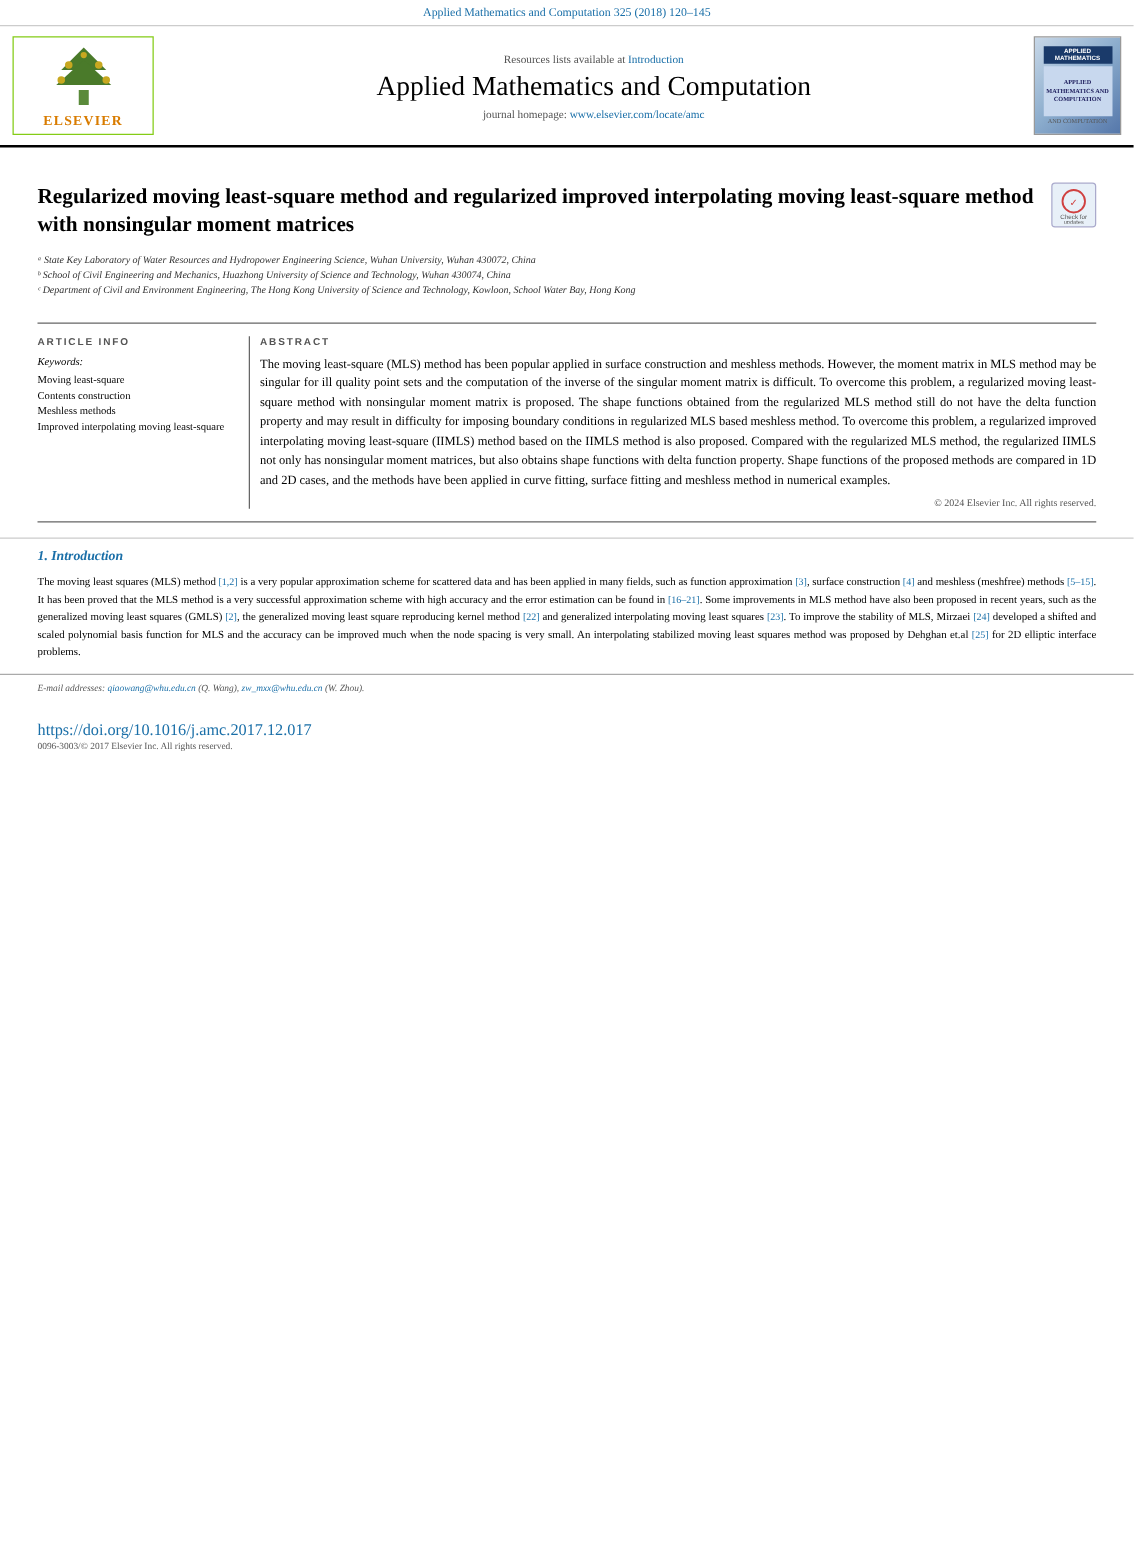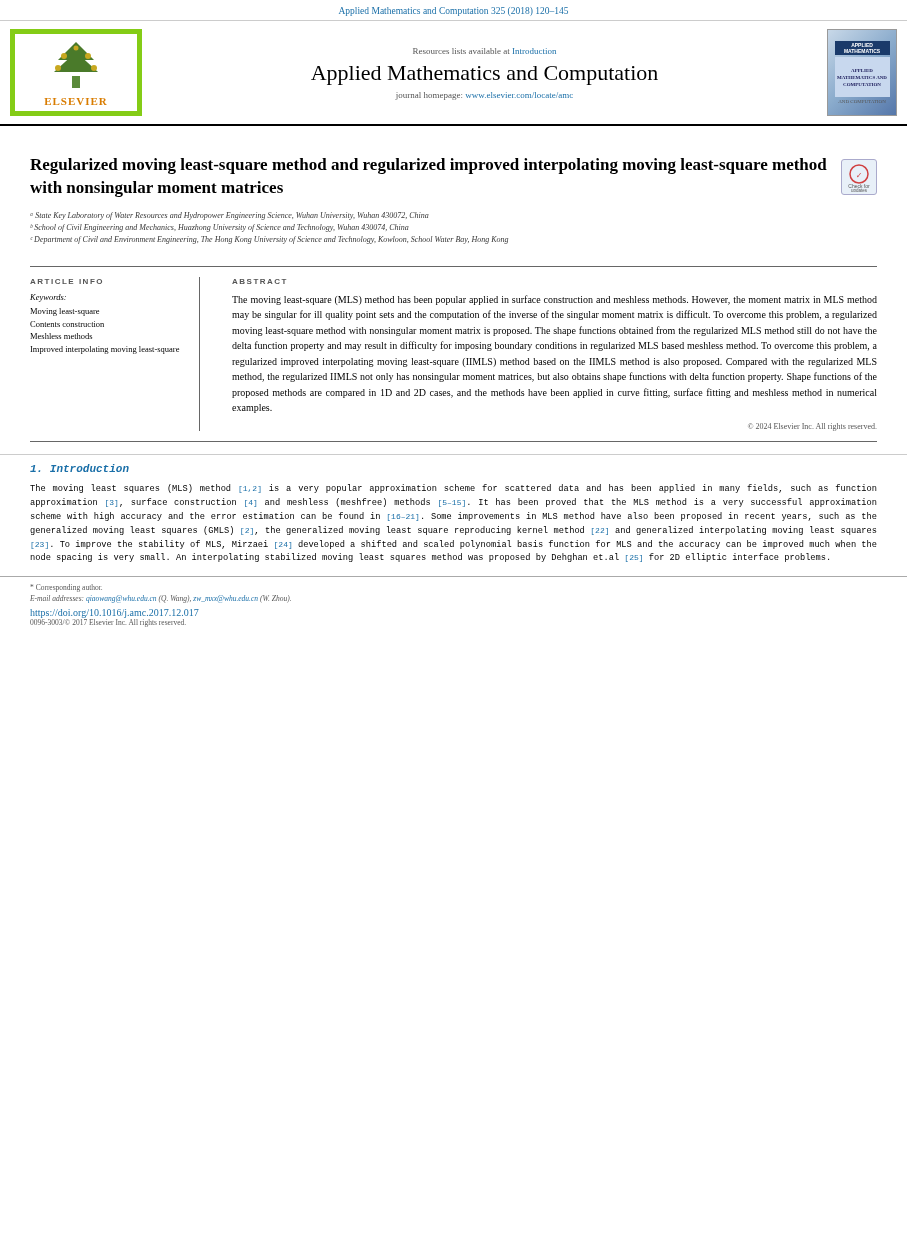--- a/index.html
+++ b/index.html
@@ -22,27 +22,27 @@
 
     .journal-header {
       display: flex;
       align-items: stretch;
       border-bottom: 2px solid #000;
       padding: 8px 10px;
       gap: 8px;
     }
 
     .elsevier-logo {
-      width: 132px;
+      width: 113px;
       flex-shrink: 0;
       display: flex;
       flex-direction: column;
       align-items: center;
       justify-content: center;
-      border: 5px solid #84cc16;
+      border: 1px solid #84cc16;
       padding: 4px;
     }
 
     .logo-tree {
       width: 80px;
       height: 55px;
     }
 
     .elsevier-text {
       font-size: 11px;
@@ -133,21 +133,21 @@
     .affiliations {
       font-size: 8px;
       color: #333;
       font-style: italic;
       line-height: 1.5;
       margin-bottom: 12px;
     }
 
     .two-col {
       display: flex;
-      gap: 32px;
+      gap: 8px;
       margin-bottom: 12px;
       border-top: 1px solid #666;
       border-bottom: 1px solid #666;
       padding: 10px 0;
       margin-top: 20px;
     }
 
     .article-info {
       width: 170px;
       flex-shrink: 0;
@@ -204,21 +204,20 @@
       margin-top: 6px;
     }
 
     .section-divider {
       border-top: 1px solid #ccc;
       margin: 8px 0;
     }
 
     .intro-section {
       padding: 0 30px;
-      font-family: Liberation Mono, monospace;
     }
 
     .section-title {
       font-size: 11px;
       font-weight: bold;
       font-style: italic;
       color: #1a6fa8;
       margin-bottom: 8px;
     }
 
@@ -247,23 +246,23 @@
       margin-bottom: 2px;
     }
 
     .footnote-email {
       font-size: 7.5px;
       color: #555;
       font-style: italic;
     }
 
     .doi-line {
-      font-size: 10px;
-      color: #1a6fa8;
-      margin-top: 4px;
+      font-size: 13px;
+      color: #1a6fa8;
+      margin-top: 21px;
     }
 
     .issn-line {
       font-size: 7.5px;
       color: #555;
     }
   </style>
 </head>
 <body>
 
@@ -311,21 +310,21 @@
 MATHEMATICS
 AND
 COMPUTATION</span>
     </div>
     <div style="font-size:5px; color:#555; margin-top:2px; text-align:center;">AND COMPUTATION</div>
   </div>
 </div>
 
 <div class="paper-content">
 
-  <div style="margin-top: 14px; margin-bottom: 10px; display:flex; align-items:center; gap:10px;">
+  <div style="margin-top: 14px; margin-bottom: 10px; display:flex; align-items:flex-start; gap:10px;">
     <div class="paper-title-text" style="font-size:17px; font-weight:bold; line-height:1.35; flex:1;">Regularized moving least-square method and regularized improved interpolating moving least-square method with nonsingular moment matrices</div>
     <div class="check-updates">
       <svg width="30" height="30" viewBox="0 0 30 30" xmlns="http://www.w3.org/2000/svg">
         <circle cx="15" cy="12" r="9" fill="none" stroke="#d04040" stroke-width="1.5"></circle>
         <text x="15" y="16" text-anchor="middle" font-size="8" fill="#d04040" font-family="Arial">✓</text>
         <text x="15" y="26" text-anchor="middle" font-size="5" fill="#555" font-family="Arial">Check for</text>
         <text x="15" y="30" text-anchor="middle" font-size="4.5" fill="#555" font-family="Arial">updates</text>
       </svg>
     </div>
   </div>
@@ -366,23 +365,20 @@
     <span>1.</span>
     <span> </span>
     <span>Introduction</span>
   </div>
   <div class="intro-text">
     The moving least squares (MLS) method <a href="#" class="ref">[1,2]</a> is a very popular approximation scheme for scattered data and has been applied in many fields, such as function approximation <a href="#" class="ref">[3]</a>, surface construction <a href="#" class="ref">[4]</a> and meshless (meshfree) methods <a href="#" class="ref">[5–15]</a>. It has been proved that the MLS method is a very successful approximation scheme with high accuracy and the error estimation can be found in <a href="#" class="ref">[16–21]</a>. Some improvements in MLS method have also been proposed in recent years, such as the generalized moving least squares (GMLS) <a href="#" class="ref">[2]</a>, the generalized moving least square reproducing kernel method <a href="#" class="ref">[22]</a> and generalized interpolating moving least squares <a href="#" class="ref">[23]</a>. To improve the stability of MLS, Mirzaei <a href="#" class="ref">[24]</a> developed a shifted and scaled polynomial basis function for MLS and the accuracy can be improved much when the node spacing is very small. An interpolating stabilized moving least squares method was proposed by Dehghan et.al <a href="#" class="ref">[25]</a> for 2D elliptic interface problems.
   </div>
 </div>
 
 <div class="footer-area">
-  <div class="footnote-line">
-    <span>* Corresponding author.</span>
-  </div>
   <div class="footnote-email">
     <span>E-mail addresses:</span>
     <a href="#" style="color:#1a6fa8; text-decoration:none;">qiaowang@whu.edu.cn</a>
     <span>(Q. Wang),</span>
     <a href="#" style="color:#1a6fa8; text-decoration:none;">zw_mxx@whu.edu.cn</a>
     <span>(W. Zhou).</span>
   </div>
   <div class="doi-line">
     <a href="#" style="color:#1a6fa8; text-decoration:none;">https://doi.org/10.1016/j.amc.2017.12.017</a>
   </div>

